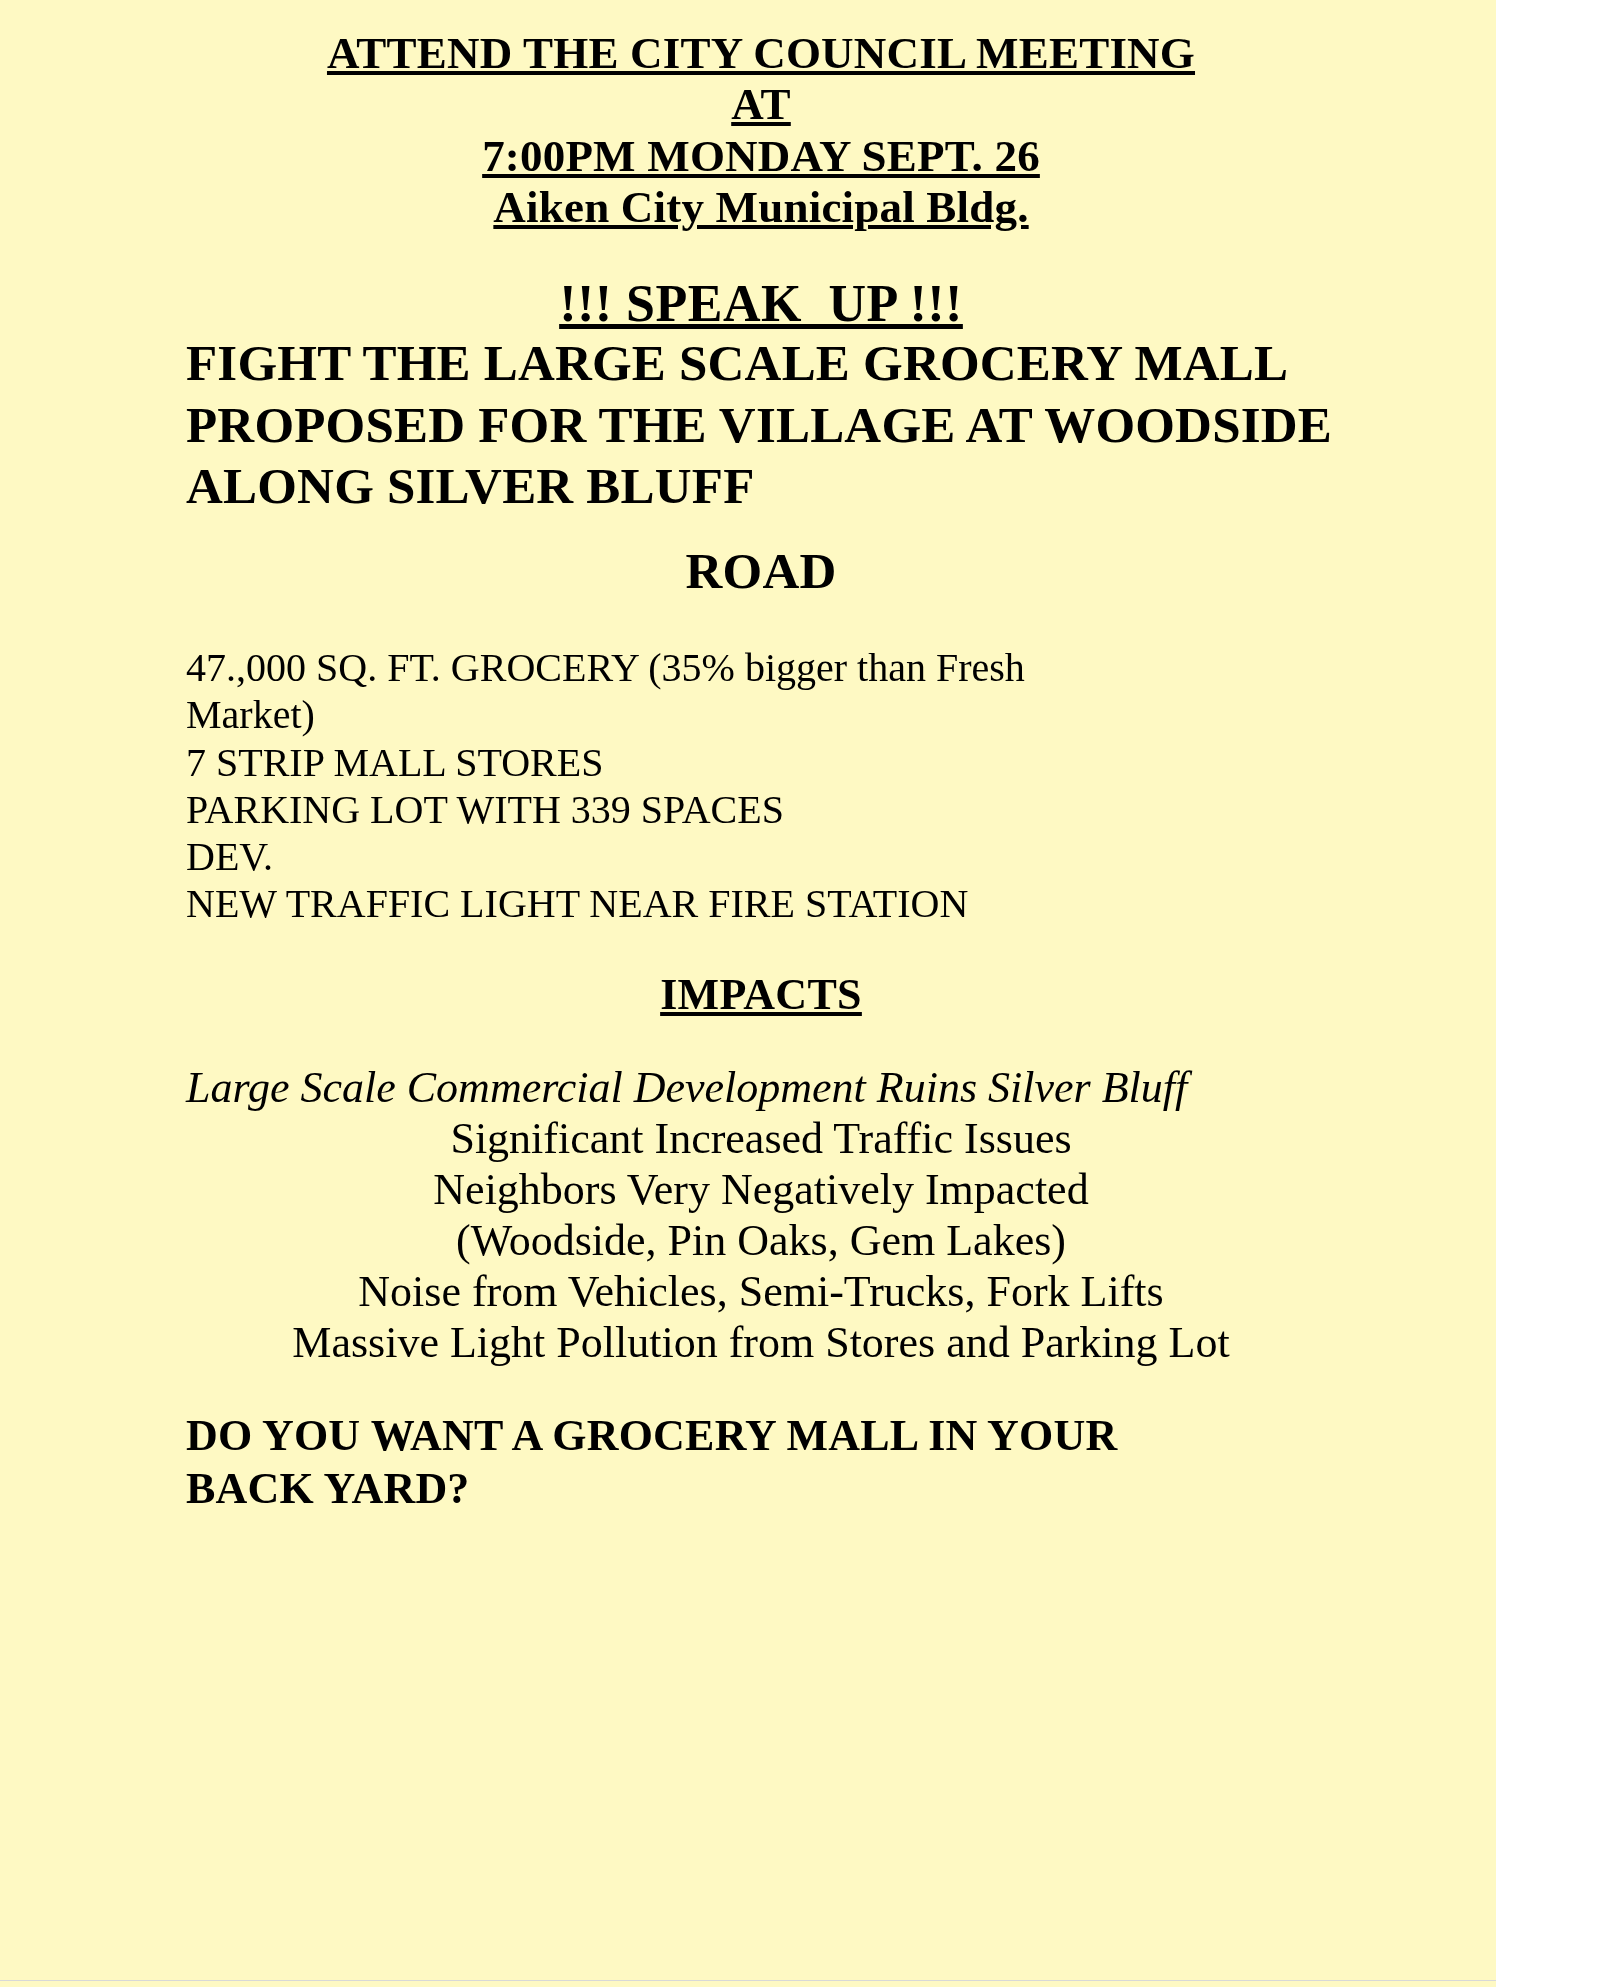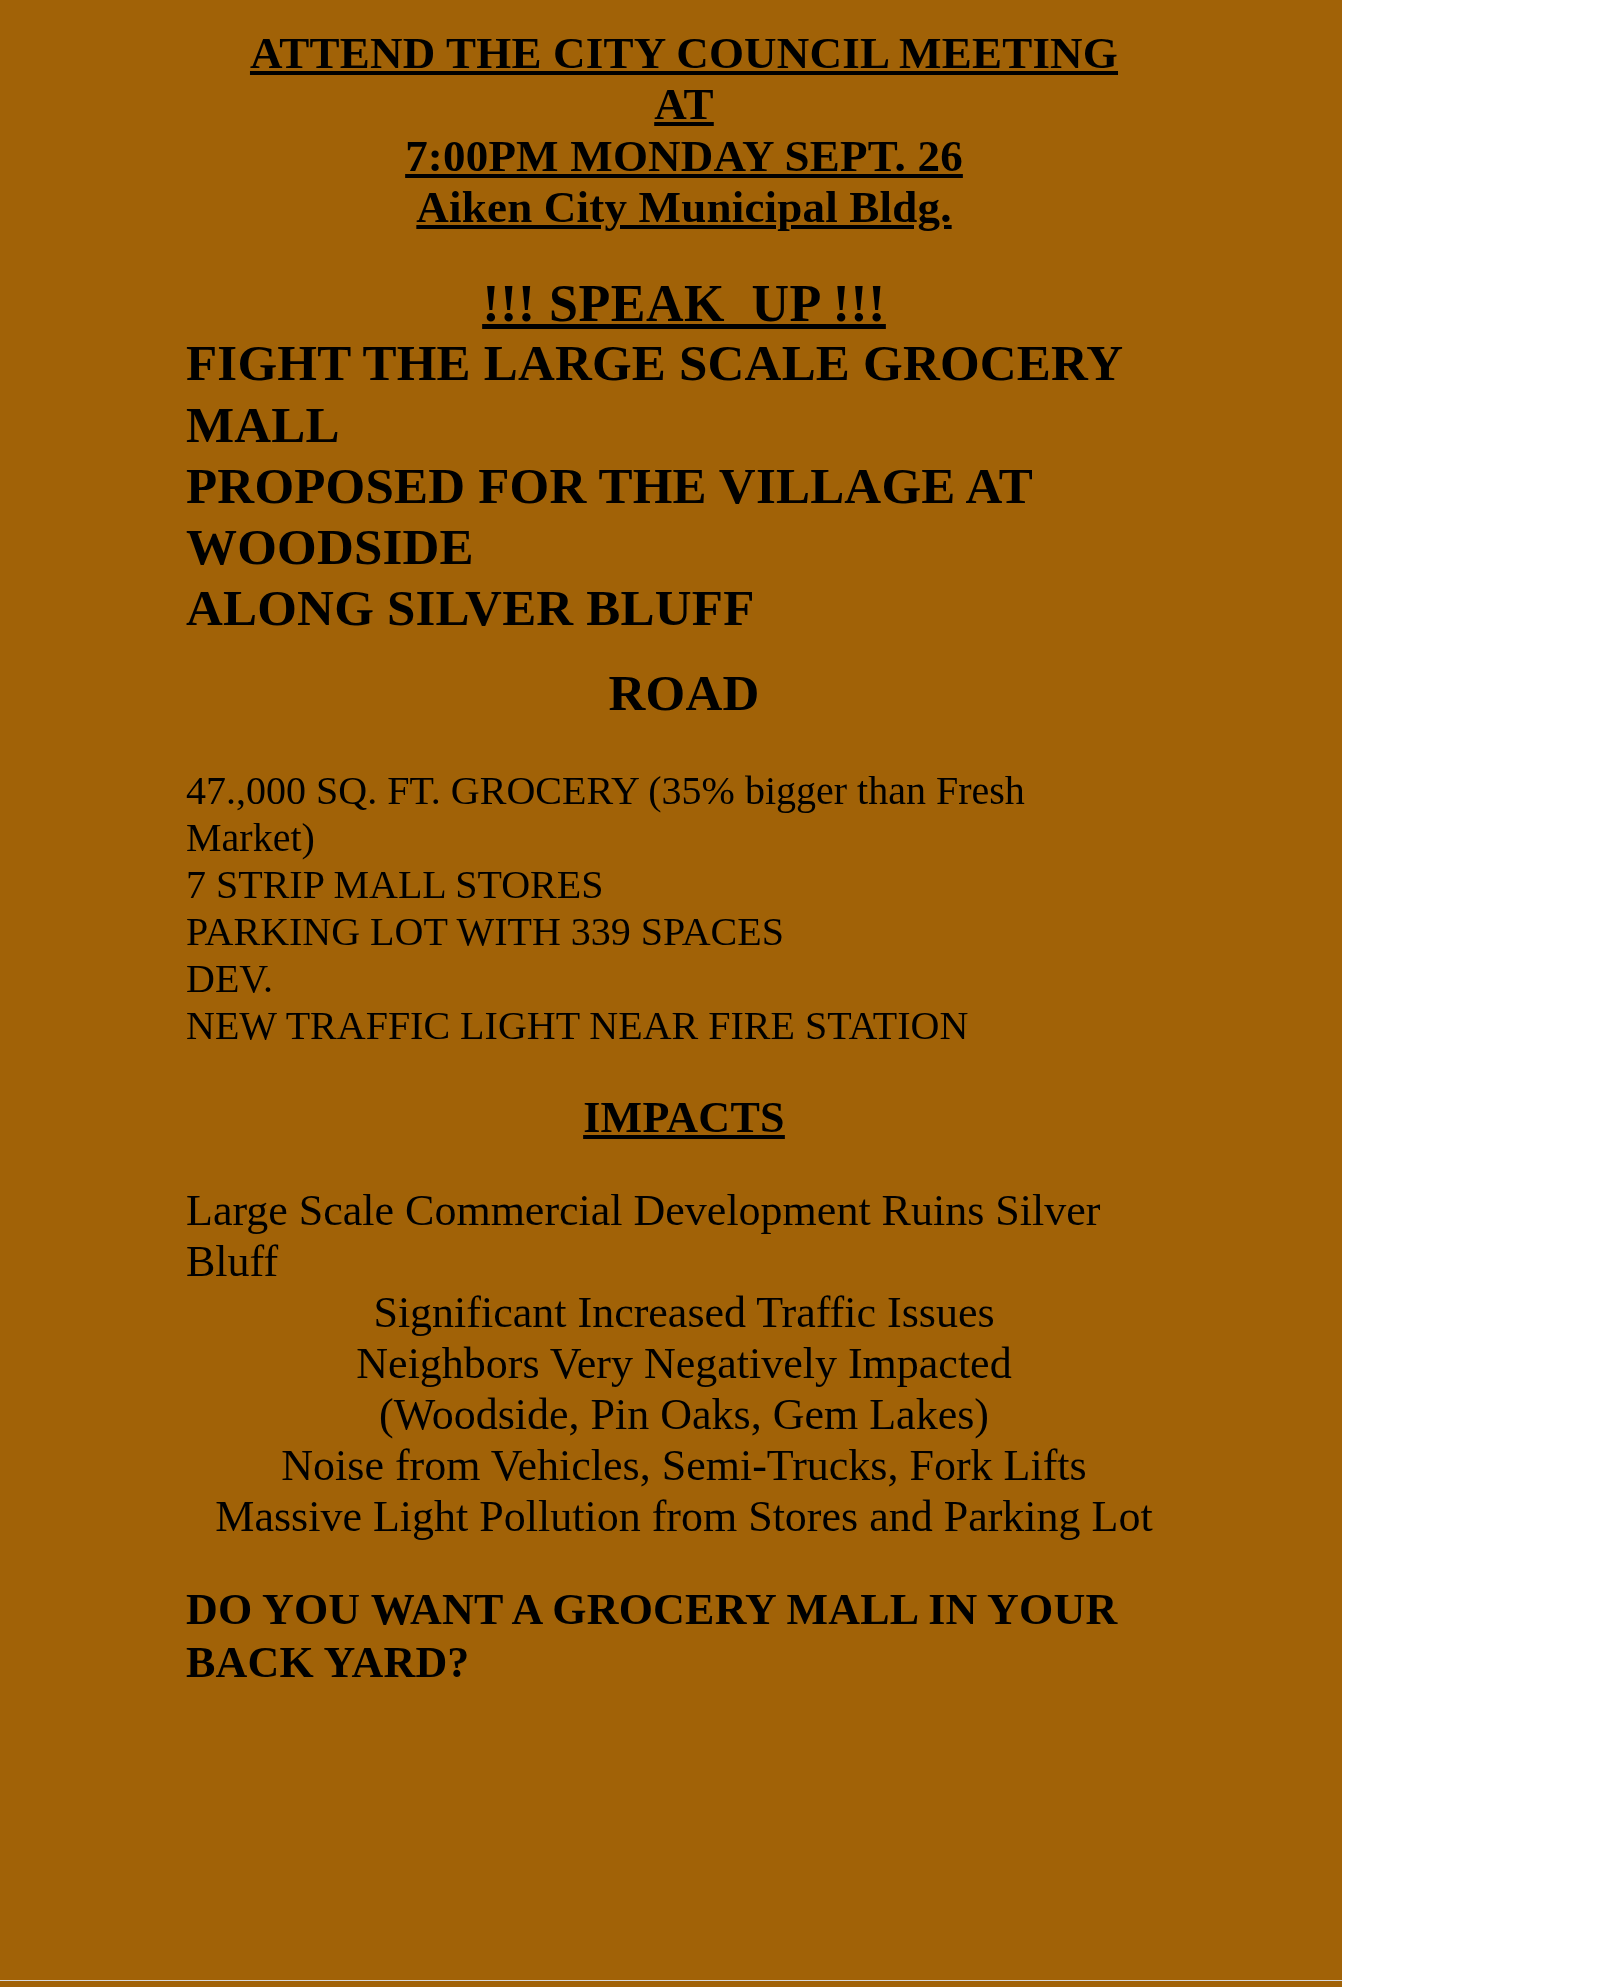--- a/index.html
+++ b/index.html
@@ -8,26 +8,26 @@
     background: #ffffff;
   }
   body {
     width: 1620px;
     min-height: 1987px;
     font-family: "Liberation Serif", "DejaVu Serif", serif;
     color: #000000;
     -webkit-font-smoothing: antialiased;
   }
   .page {
-    width: 1342px;
+    width: 1496px;
     min-height: 1987px;
     box-sizing: border-box;
     padding: 28px 160px 0 186px;
     position: relative;
-    background: #a16207;
+    background: #fef9c3;
   }
   .line {
     margin: 0;
     padding: 0;
   }
   .ul { text-decoration: underline; }
 
   
   .heading {
     font-size: 45px;
@@ -74,21 +74,21 @@
     font-size: 44px;
     font-weight: bold;
     letter-spacing: 0.3px;
   }
 
   .impacts {
     font-size: 44px;
     line-height: 1.16;
     text-align: center;
   }
-  .impacts .first { text-align: left; }
+  .impacts .first { text-align: left; font-style: italic; }
 
   .closing {
     font-size: 44px;
     font-weight: bold;
     line-height: 1.2;
     text-align: left;
     letter-spacing: 0.2px;
   }
 
   .bottom-rule {

